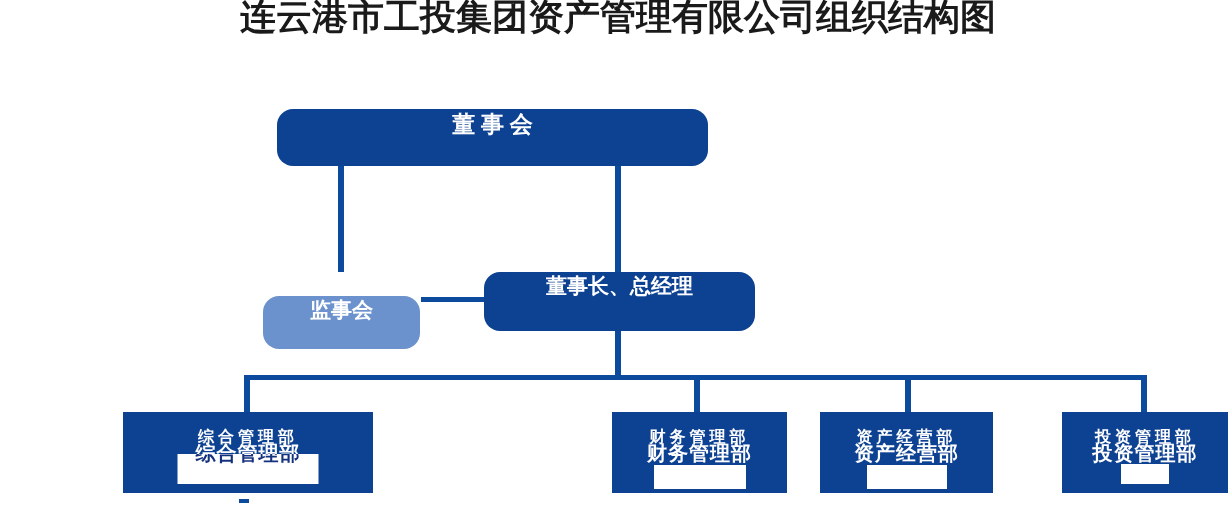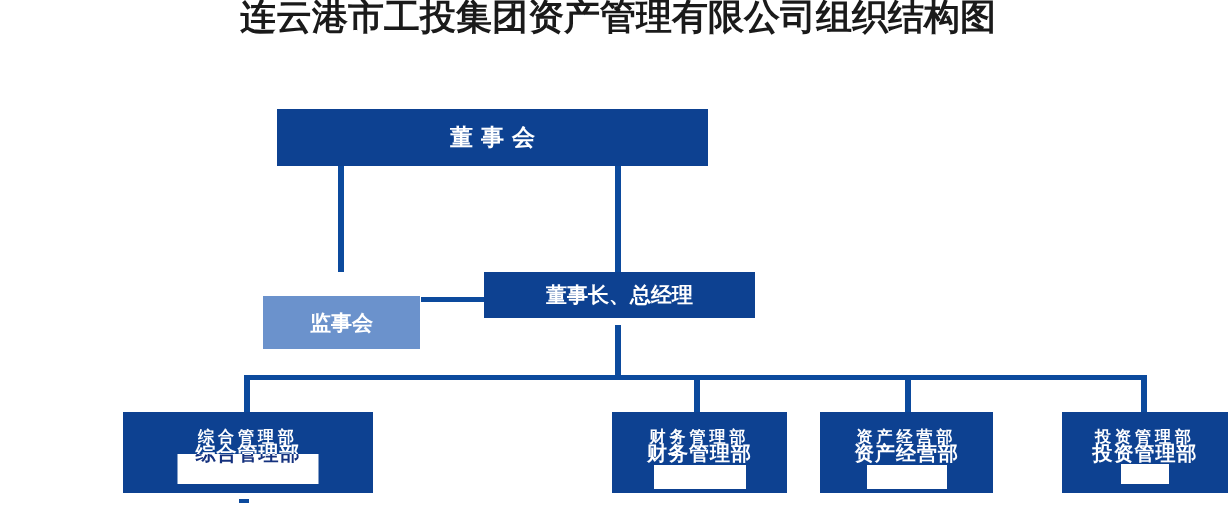--- a/index.html
+++ b/index.html
@@ -12,48 +12,49 @@
   * { margin: 0; padding: 0; box-sizing: border-box; }
   html, body { background: #ffffff; }
   body { font-family: "DejaVu Sans", sans-serif; }
 
   .stage {
     position: relative;
     width: 1230px;
     height: 514px;
     background: #ffffff;
     overflow: hidden;
+    font-family: Liberation Serif, serif;
   }
 
   .org-title {
     position: absolute;
     top: -7px;
     left: 618px;
     transform: translateX(-50%);
     white-space: nowrap;
     font-size: 36px;
     font-weight: bold;
     color: var(--title-color);
     letter-spacing: 0px;
   }
 
   .node {
     position: absolute;
     display: flex;
-    align-items: center;
     justify-content: center;
     background: var(--primary-blue);
     color: #ffffff;
     font-weight: bold;
+    border-radius: 16px;
   }
   .node .node-label { white-space: nowrap; }
 
   .node-board      { left: 277px; top: 109px; width: 431px; height: 57px; font-size: 23px; }
   .node-supervisory{ left: 263px; top: 272px; width: 157px; height: 53px; font-size: 21px; background: var(--light-blue); margin-top: 24px; }
-  .node-chairman   { left: 484px; top: 272px; width: 271px; height: 46px; font-size: 21px; }
+  .node-chairman   { left: 484px; top: 272px; width: 271px; height: 59px; font-size: 21px; }
 
   .connector {
     position: absolute;
     background: var(--connector-blue);
   }
   .conn-board-left   { left: 338px;  top: 166px; width: 6px;   height: 106px; }
   .conn-board-right  { left: 615px;  top: 166px; width: 6px;   height: 106px; }
   .conn-sup-chairman { left: 421px;  top: 297px; width: 63px;  height: 5px; }
   .conn-chairman-down{ left: 615px;  top: 325px; width: 6px;   height: 50px; }
   .conn-distributor  { left: 244px;  top: 375px; width: 903px; height: 5px; }

